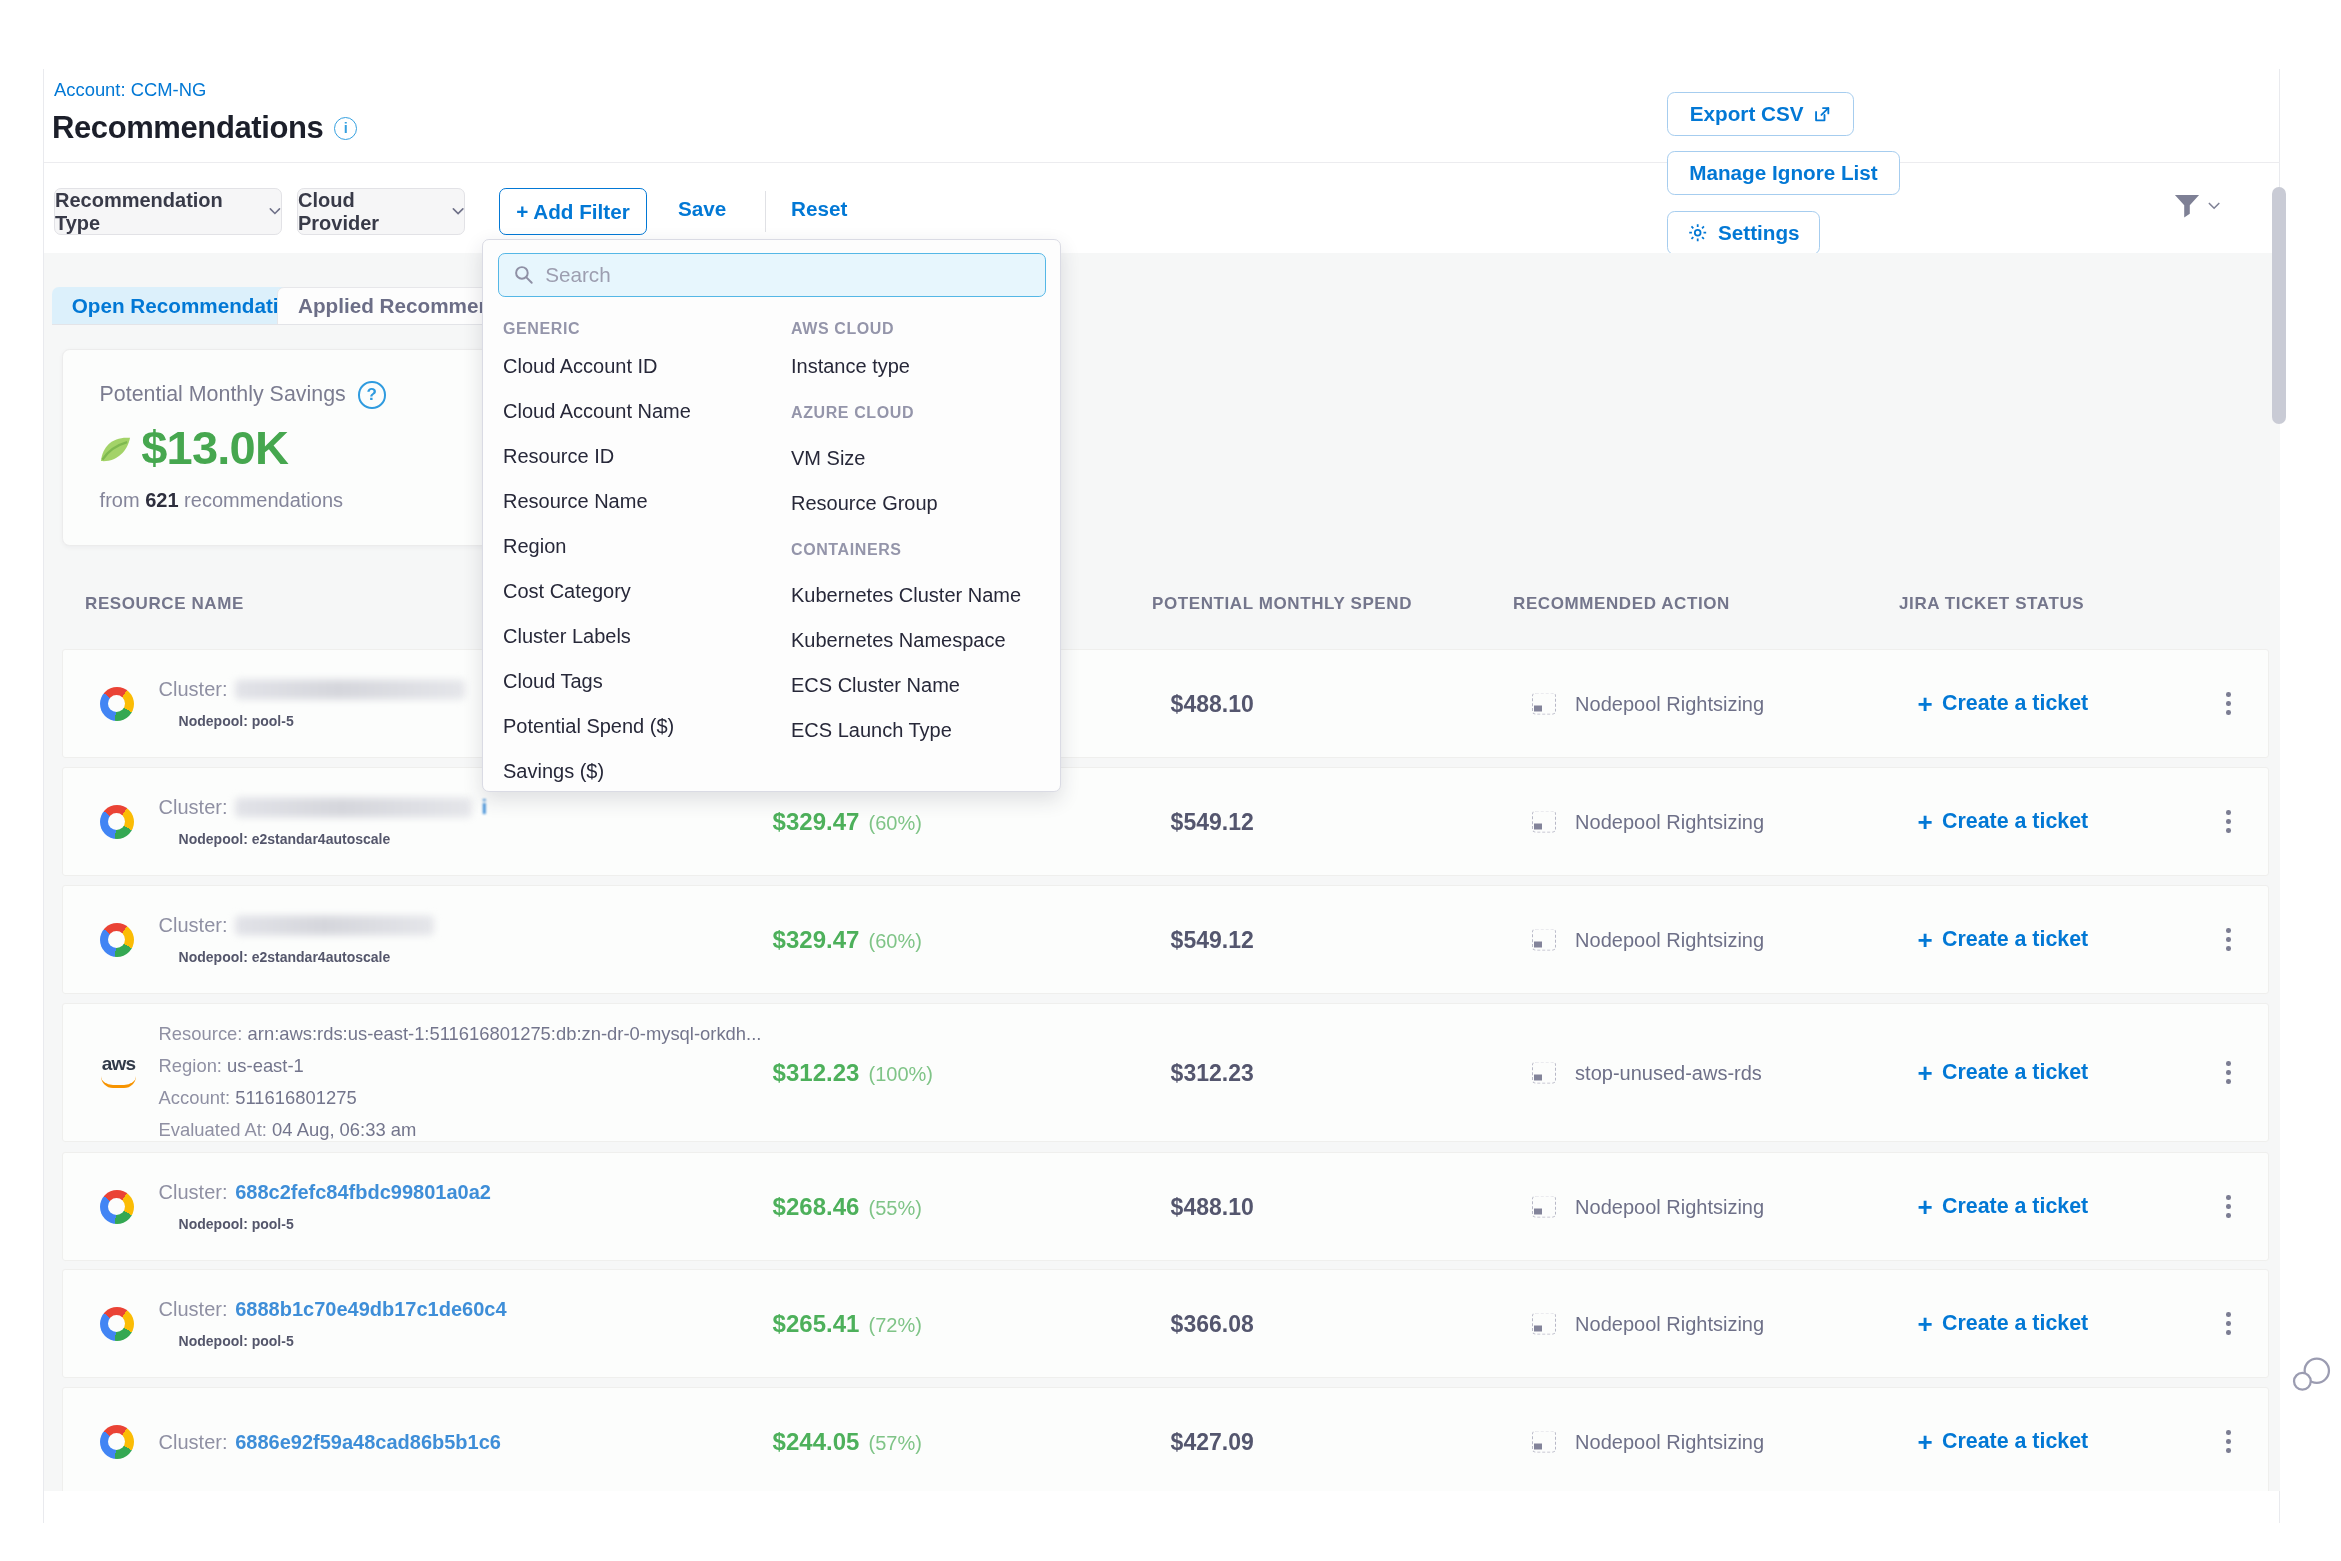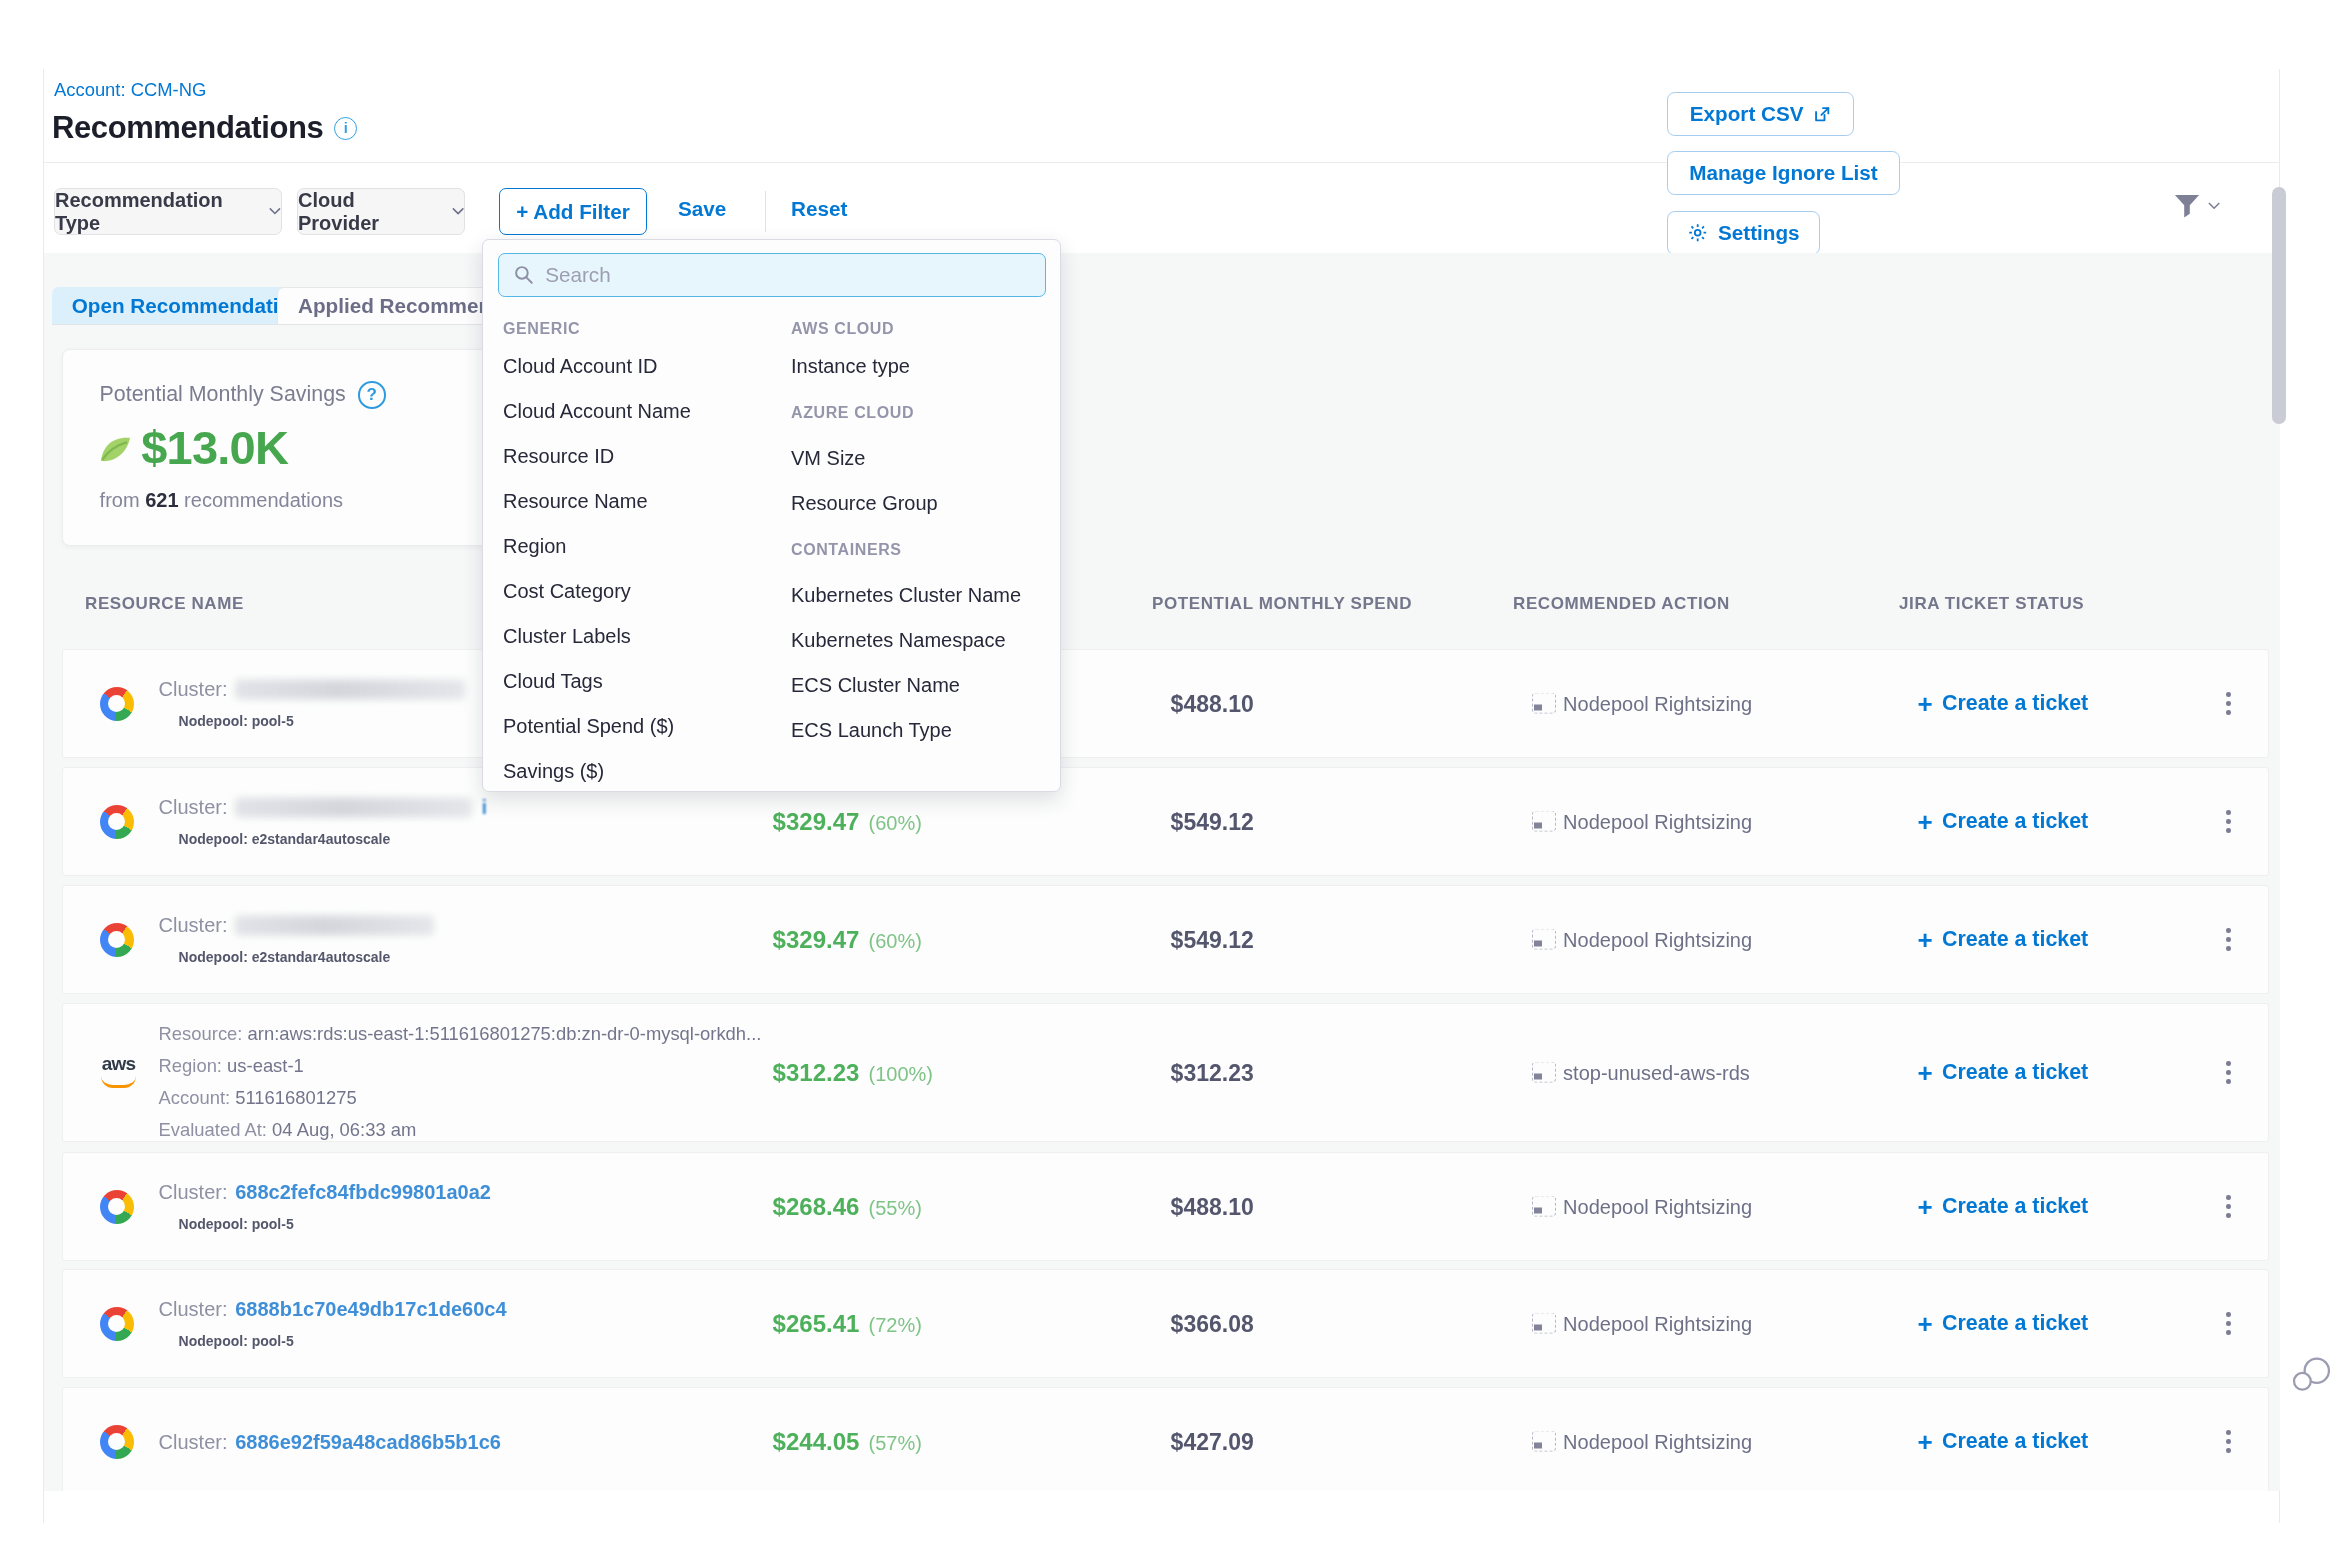--- a/index.html
+++ b/index.html
@@ -64,21 +64,21 @@
   .cluster-link { color:#3e8ed8; font-weight:700; }
   .blur-block { display:inline-block; height:20px; border-radius:4.6px; background:linear-gradient(90deg,#e2e3e8,#d5d6dc 45%,#e5e6ea); filter:blur(3.8px); }
   .blur-frag { display:inline-block; margin-left:1.5px; color:#3e8ed8; font-weight:700; filter:blur(0.8px); }
   .aws-lines { position:absolute; left:96px; top:13.8px; font-size:18.4px; line-height:32px; color:#8f90a3; white-space:nowrap; }
   .aws-lines .val { color:#73758c; }
   .cell { position:absolute; top:50%; transform:translateY(-50%); white-space:nowrap; }
   .cell.savings { left:710px; }
   .cell.savings .amt { font-size:24px; font-weight:700; color:#4db05b; }
   .cell.savings .pct { font-size:20px; font-weight:400; color:#7fc487; margin-left:9.2px; }
   .cell.spend { left:1108px; font-size:23px; font-weight:700; color:#54566e; }
-  .cell.action { left:1469px; display:flex; gap:7px; font-size:20px; color:#6e7088; }
+  .cell.action { left:1469px; display:flex; align-items:center; gap:19px; font-size:20px; color:#6e7088; }
   .action-icon { position:relative; width:24.5px; height:21.4px; border:1.5px dashed #b7b8c6; border-radius:3.8px; flex:0 0 auto; }
   .action-icon::after { content:""; position:absolute; left:1.5px; bottom:1.5px; width:7.7px; height:6.1px; background:#83849a; }
   .cell.jira { left:1855px; display:flex; align-items:center; gap:9.2px; color:#0278d5; }
   .cell.jira .plus { font-size:26px; font-weight:700; line-height:1; }
   .cell.jira .tkt { font-size:21.4px; font-weight:700; }
   .kebab { position:absolute; right:32px; top:50%; transform:translateY(-50%); display:flex; flex-direction:column; gap:4.6px; padding:4.6px; }
   .kebab i { width:4.6px; height:4.6px; border-radius:50%; background:#7b7d92; }
 
   
   .dropdown { position:absolute; left:482px; top:239px; width:579px; height:553px; background:#fdfdfd; border:0.8px solid #dadbe4; border-radius:6.9px; box-shadow:0 7.7px 20px rgba(40,41,61,0.14); z-index:30; }

